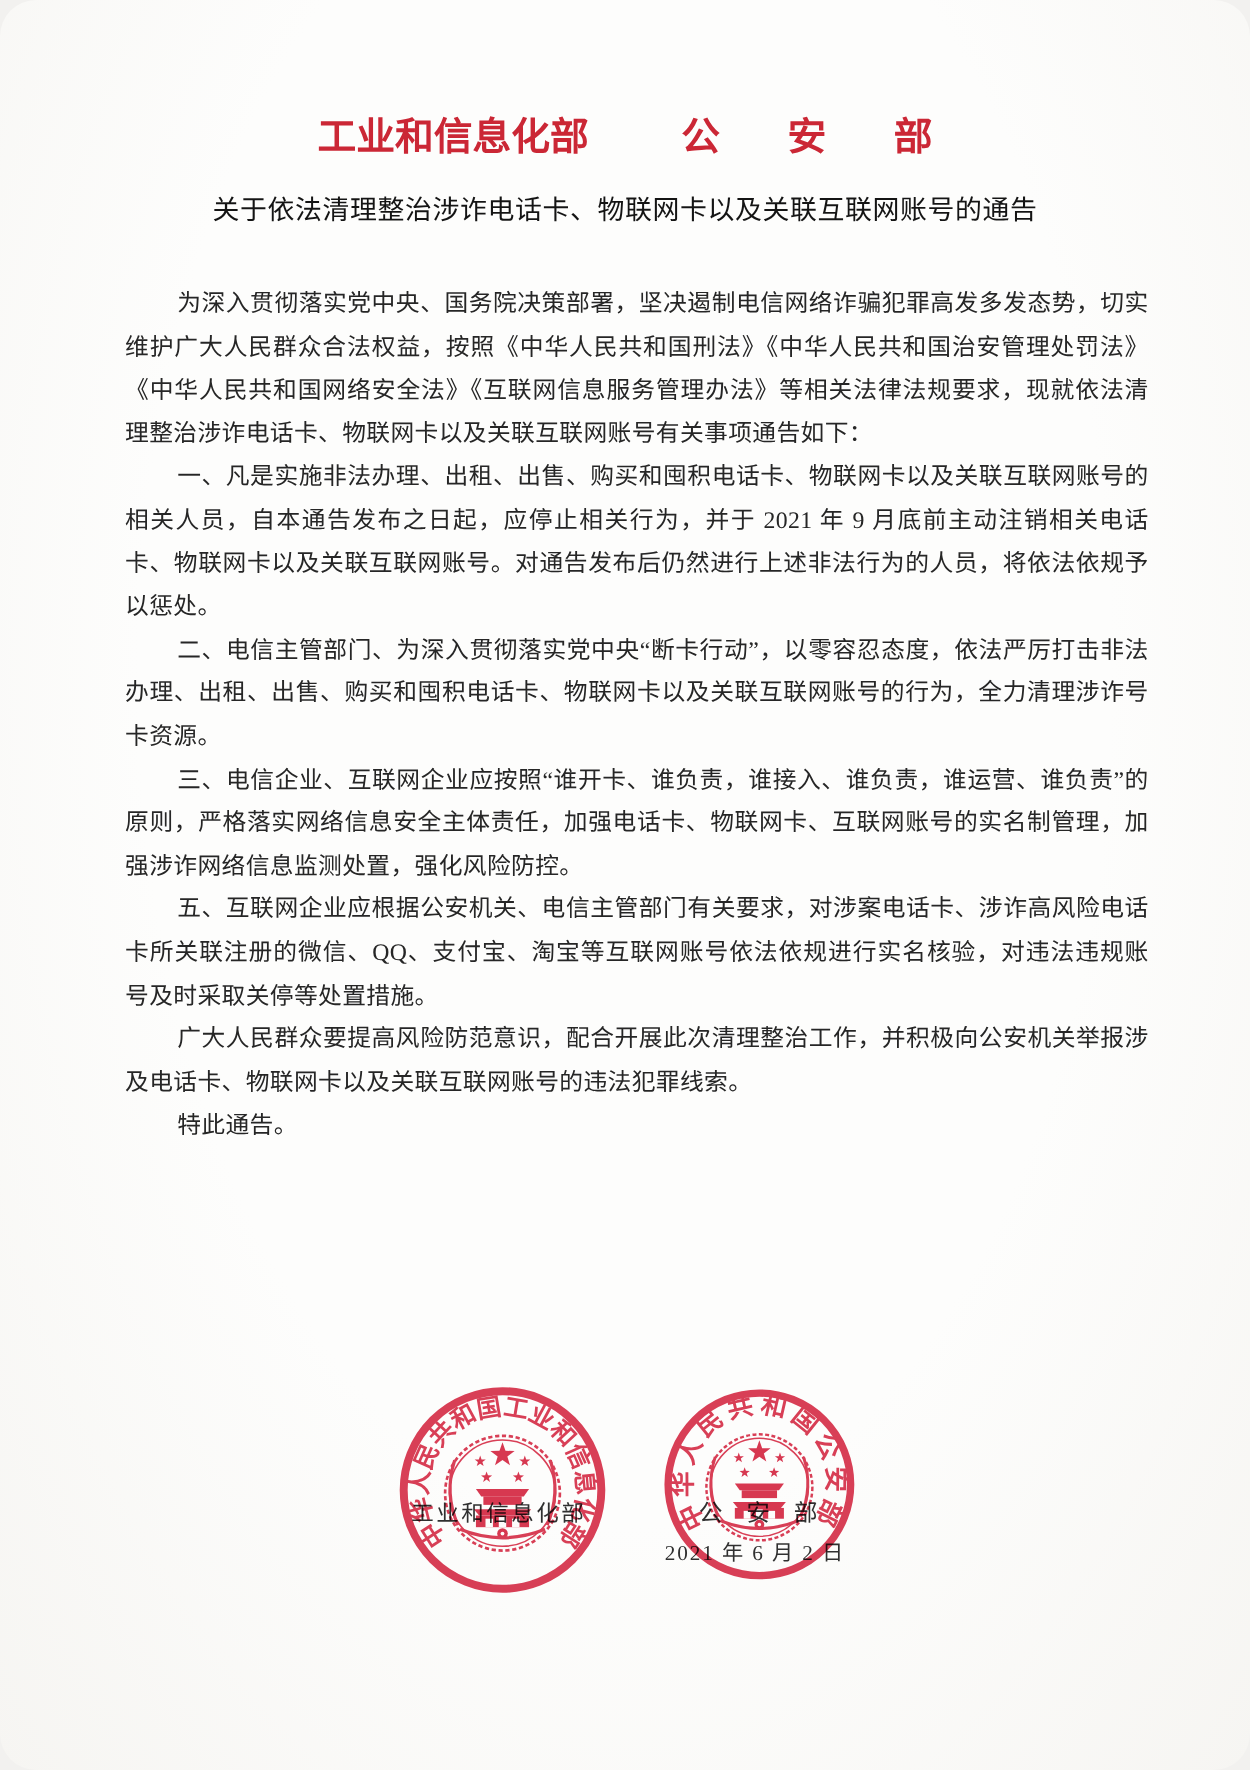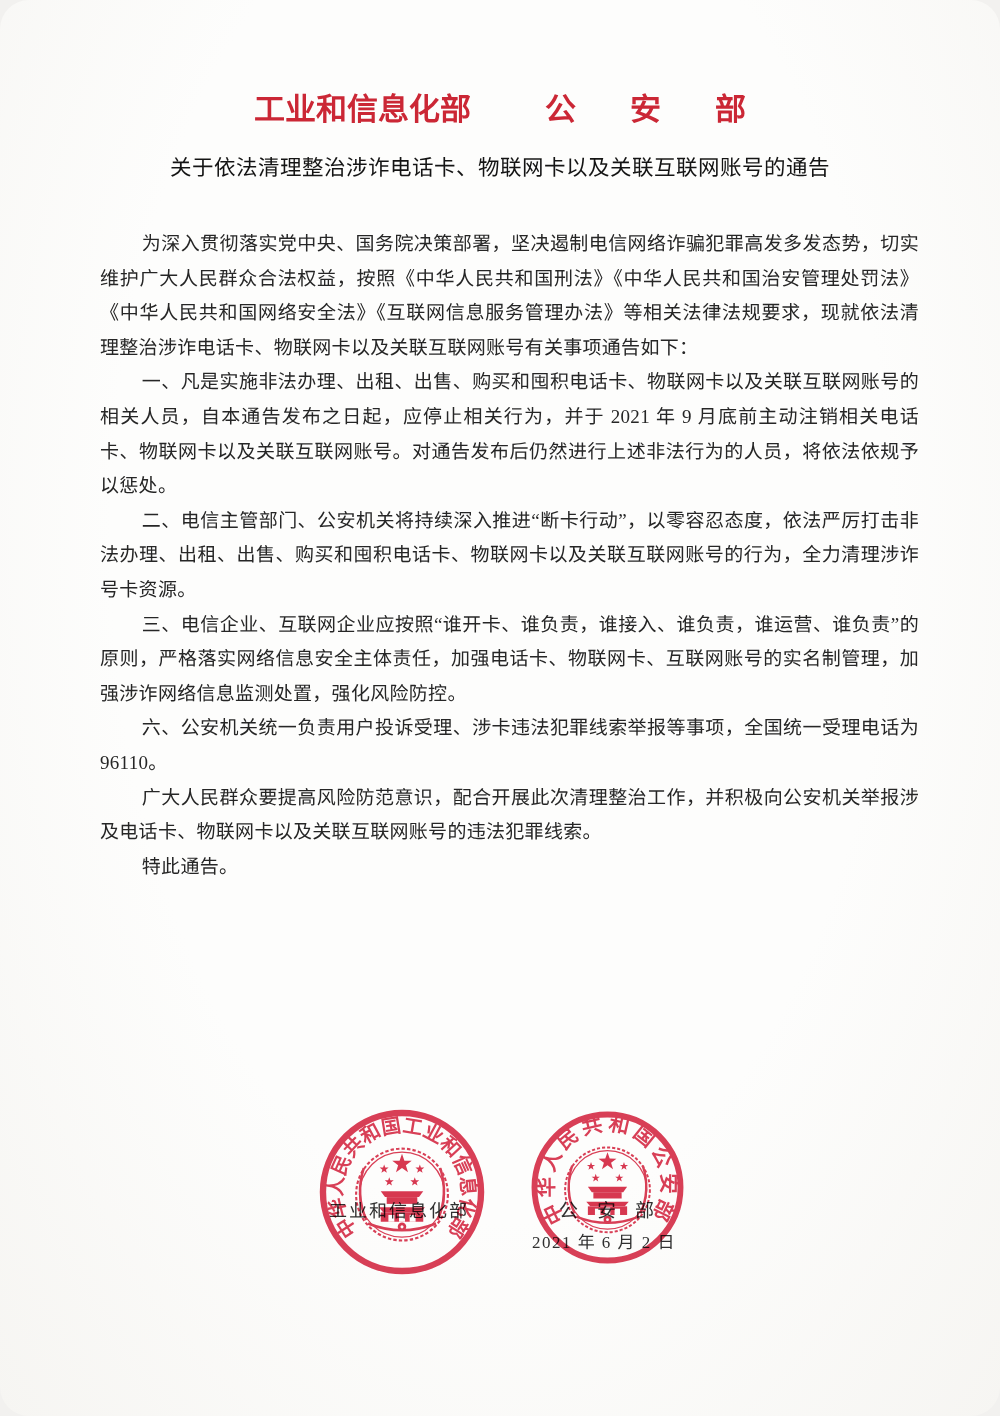--- a/index.html
+++ b/index.html
@@ -97,23 +97,23 @@
   <header class="doc-header">
     <span class="ministry">工业和信息化部</span>
     <span class="ministry spaced">公安部</span>
   </header>
 
   <h1 class="doc-title">关于依法清理整治涉诈电话卡、物联网卡以及关联互联网账号的通告</h1>
 
   <main class="doc-body">
     <p>为深入贯彻落实党中央、国务院决策部署，坚决遏制电信网络诈骗犯罪高发多发态势，切实维护广大人民群众合法权益，按照《中华人民共和国刑法》《中华人民共和国治安管理处罚法》《中华人民共和国网络安全法》《互联网信息服务管理办法》等相关法律法规要求，现就依法清理整治涉诈电话卡、物联网卡以及关联互联网账号有关事项通告如下：</p>
     <p>一、凡是实施非法办理、出租、出售、购买和囤积电话卡、物联网卡以及关联互联网账号的相关人员，自本通告发布之日起，应停止相关行为，并于 2021 年 9 月底前主动注销相关电话卡、物联网卡以及关联互联网账号。对通告发布后仍然进行上述非法行为的人员，将依法依规予以惩处。</p>
-    <p>二、电信主管部门、公安机关将持续深入推进“断卡行动”，以零容忍态度，依法严厉打击非法办理、出租、出售、购买和囤积电话卡、物联网卡以及关联互联网账号的行为，全力清理涉诈号卡资源。</p>
+    <p>二、电信主管部门、为深入贯彻落实党中央“断卡行动”，以零容忍态度，依法严厉打击非法办理、出租、出售、购买和囤积电话卡、物联网卡以及关联互联网账号的行为，全力清理涉诈号卡资源。</p>
     <p>三、电信企业、互联网企业应按照“谁开卡、谁负责，谁接入、谁负责，谁运营、谁负责”的原则，严格落实网络信息安全主体责任，加强电话卡、物联网卡、互联网账号的实名制管理，加强涉诈网络信息监测处置，强化风险防控。</p>
-    <p>六、公安机关统一负责用户投诉受理、涉卡违法犯罪线索举报等事项，全国统一受理电话为 96110。</p>
+    <p>五、互联网企业应根据公安机关、电信主管部门有关要求，对涉案电话卡、涉诈高风险电话卡所关联注册的微信、QQ、支付宝、淘宝等互联网账号依法依规进行实名核验，对违法违规账号及时采取关停等处置措施。</p>
     <p>广大人民群众要提高风险防范意识，配合开展此次清理整治工作，并积极向公安机关举报涉及电话卡、物联网卡以及关联互联网账号的违法犯罪线索。</p>
     <p>特此通告。</p>
   </main>
 
   <div class="printed-name miit">工业和信息化部</div>
   <div class="printed-name mps">公安部</div>
   <div class="printed-date">2021 年 6 月 2 日</div>
 
   <svg class="seal miit" viewBox="0 0 200 200" aria-hidden="true">
     <defs>

